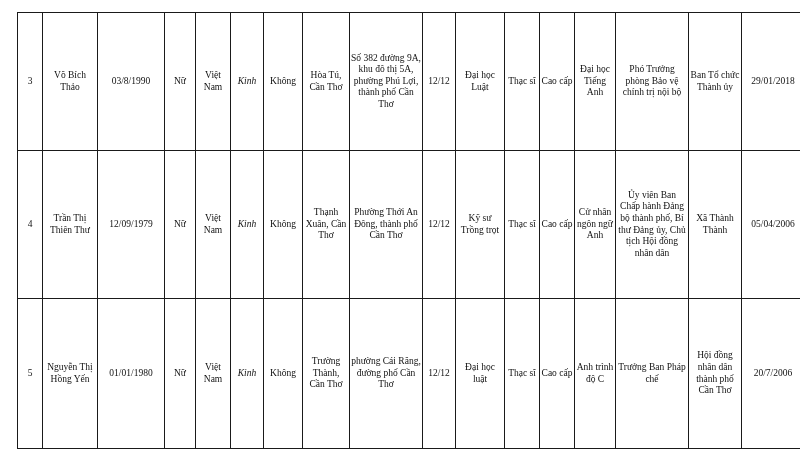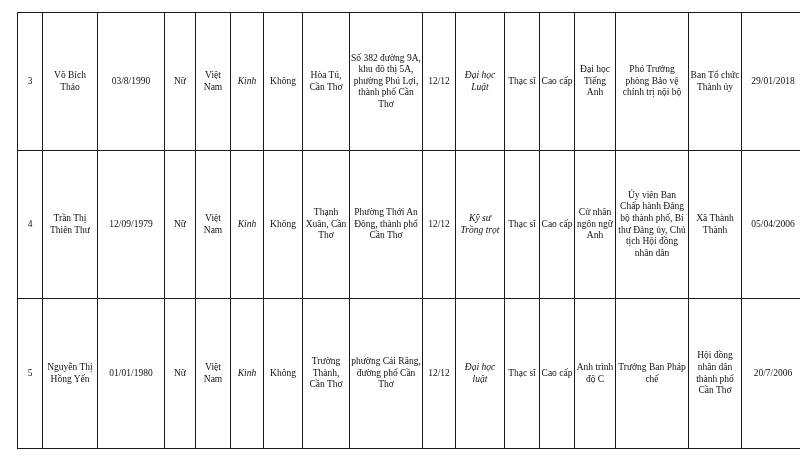--- a/index.html
+++ b/index.html
@@ -41,21 +41,21 @@
   td.c-stt      { width: 22px; }
   td.c-name     { width: 52px; font-size: 9.5px; text-align: left; padding-left: 4px; }
   td.c-dob      { width: 64px; }
   td.c-sex      { width: 28px; }
   td.c-nation   { width: 32px; }
   td.c-ethnic   { width: 30px; font-style: italic; }
   td.c-religion { width: 36px; margin-top: 23px; }
   td.c-origin   { width: 44px; margin-left: 14px; }
   td.c-address  { width: 70px; }
   td.c-edu      { width: 30px; }
-  td.c-prof     { width: 46px; font-style: italic; }
+  td.c-prof     { width: 46px; }
   td.c-degree   { width: 32px; font-family: Liberation Serif, serif; }
   td.c-pol      { width: 32px; margin-left: 32px; }
   td.c-lang     { width: 38px; }
   td.c-pos      { width: 70px; }
   td.c-org      { width: 50px; }
   td.c-date     { width: 60px; }
 
   .row-1 { height: 138px; }
   .row-2 { height: 148px; }
   .row-3 { height: 150px; }

